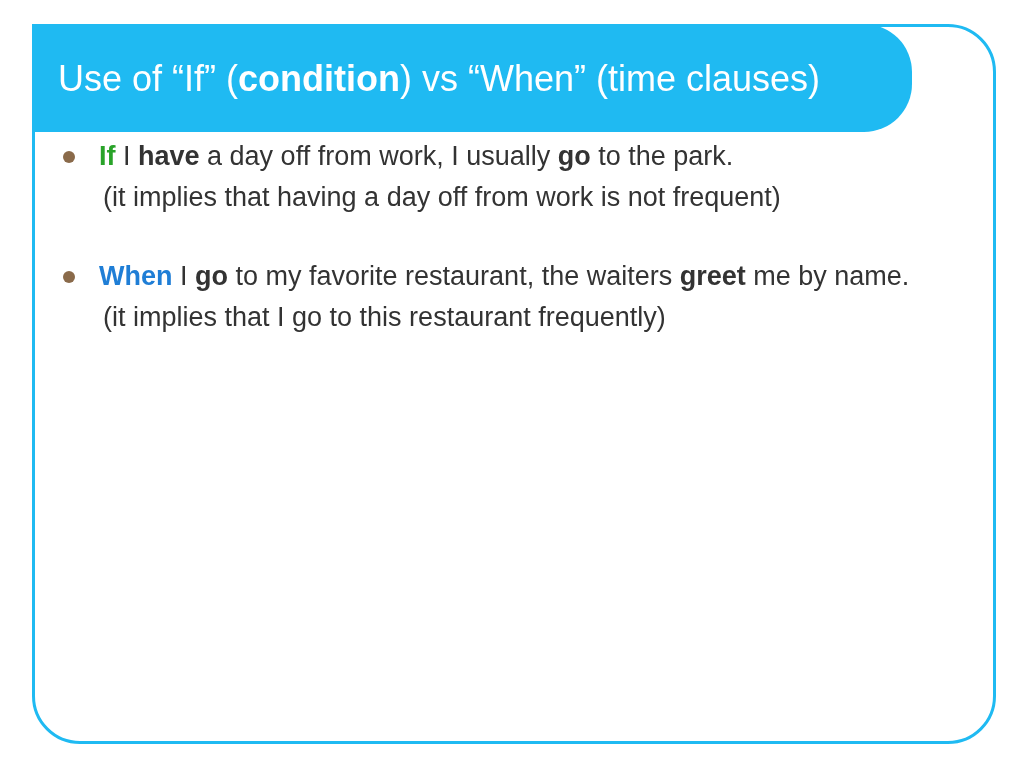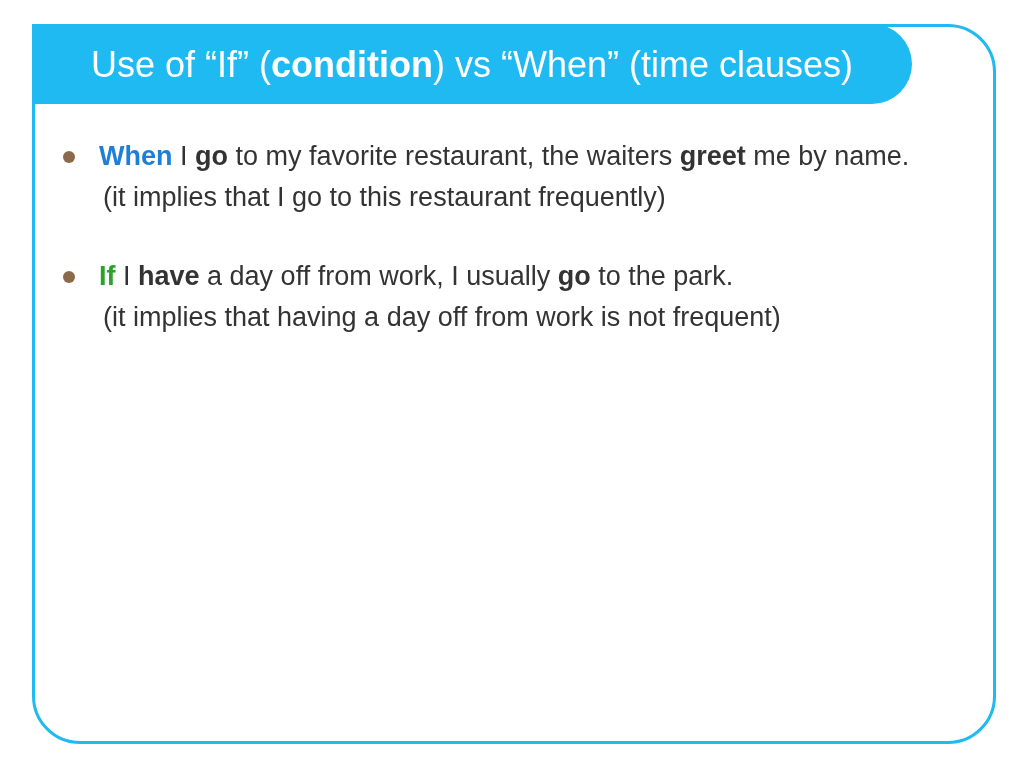--- a/index.html
+++ b/index.html
@@ -18,30 +18,29 @@
     width: 964px;
     height: 720px;
     border: 3px solid #1fbaf2;
     border-radius: 48px;
   }
   .header {
     position: absolute;
     left: -3px;
     top: -3px;
     width: 880px;
-    height: 80px;
+    height: 108px;
     background: #1fbaf2;
     border-top-right-radius: 48px;
     border-bottom-right-radius: 48px;
     color: #ffffff;
     font-size: 36px;
     font-weight: 300;
     display: flex;
     align-items: center;
-    justify-content: center;
     text-align: center;
     line-height: 1.25;
     padding: 0 26px;
   }
   .header .b { font-weight: 700; }
   .content {
     position: absolute;
     left: 20px;
     top: 112px;
     width: 920px;
@@ -97,26 +96,26 @@
       <span>Use of “If” (</span><span class="b">condition</span><span>) vs “When” (time clauses)</span>
     </div>
   </div>
 
   <div class="content">
 
 
     <ul class="examples">
 
       <li>
-        <span class="kw-when">When</span><span> I </span><span class="b2">go</span><span> to my favorite restaurant, the waiters </span><span class="b2">greet</span><span> me by name.</span>
-        <span class="note">(it implies that I go to this restaurant frequently)</span>
+        <span class="kw-if">If</span><span> I </span><span class="b2">have</span><span> a day off from work, I usually </span><span class="b2">go</span><span> to the park.</span>
+        <span class="note">(it implies that having a day off from work is not frequent)</span>
       </li>
 
       <li>
-        <span class="kw-if">If</span><span> I </span><span class="b2">have</span><span> a day off from work, I usually </span><span class="b2">go</span><span> to the park.</span>
-        <span class="note">(it implies that having a day off from work is not frequent)</span>
+        <span class="kw-when">When</span><span> I </span><span class="b2">go</span><span> to my favorite restaurant, the waiters </span><span class="b2">greet</span><span> me by name.</span>
+        <span class="note">(it implies that I go to this restaurant frequently)</span>
       </li>
 
     </ul>
 
   </div>
 
 </div>
 
 </body></html>

